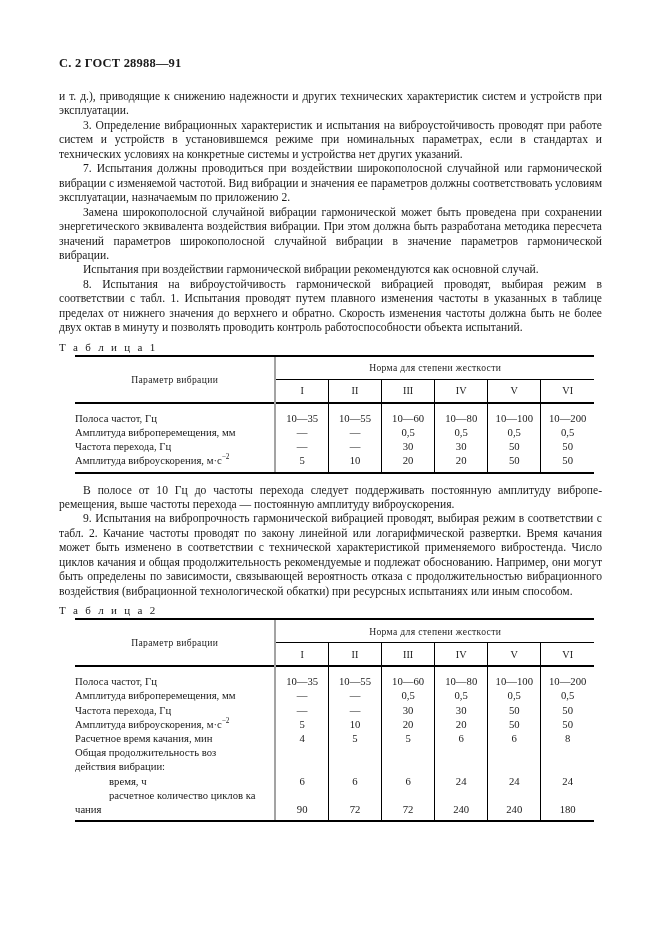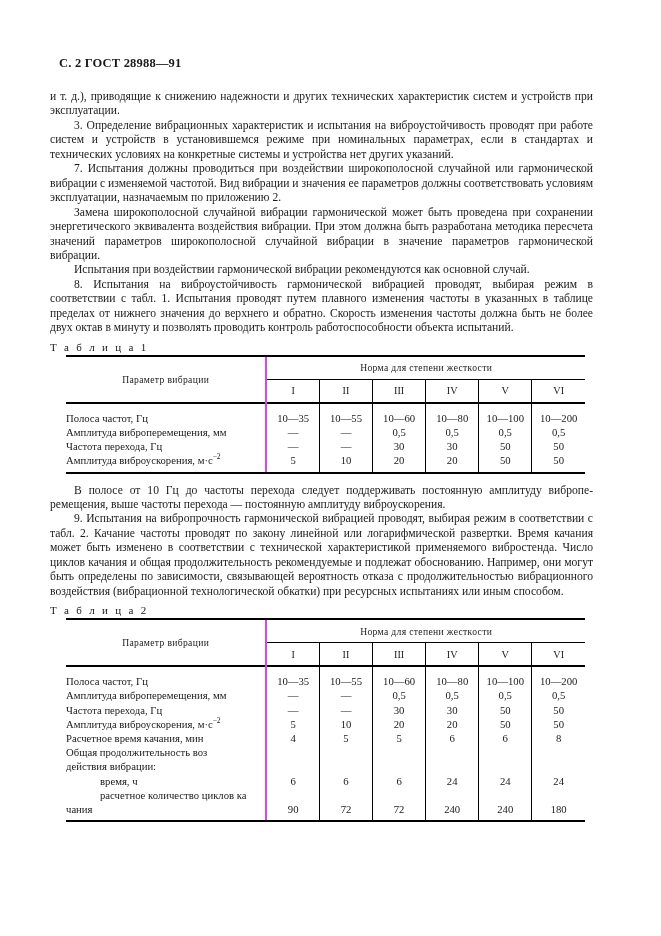--- a/index.html
+++ b/index.html
@@ -32,21 +32,21 @@
     font-size: 12.5px;
     font-weight: bold;
     letter-spacing: 0.2px;
     white-space: nowrap;
   }
 
   
   .content {
     position: absolute;
     top: 90px;
-    left: 50px;
+    left: 59px;
     width: 543px;
   }
   p.para {
     margin: 0;
     font-size: 11.6px;
     line-height: 14.45px;
     text-align: justify;
     text-justify: inter-word;
     hyphens: manual;
   }
@@ -75,21 +75,21 @@
     table-layout: fixed;
   }
   table.gost td, table.gost th {
     padding: 0;
     font-weight: normal;
     vertical-align: middle;
   }
   .rule-top    { border-top: 2px solid #000; }
   .rule-thin   { border-top: 1px solid #000; }
   .rule-bottom { border-bottom: 2px solid #000; }
-  .vline-thick { border-left: 2px solid #d946ef; }
+  .vline-thick { border-left: 2px solid #a3a3a3; }
   .vline-thin  { border-left: 1px solid #000; }
 
   th.hdr-param {
     text-align: center;
     font-size: 9.6px;
     letter-spacing: 0.35px;
     height: 44px;
     width: 200px;
   }
   th.hdr-group {

